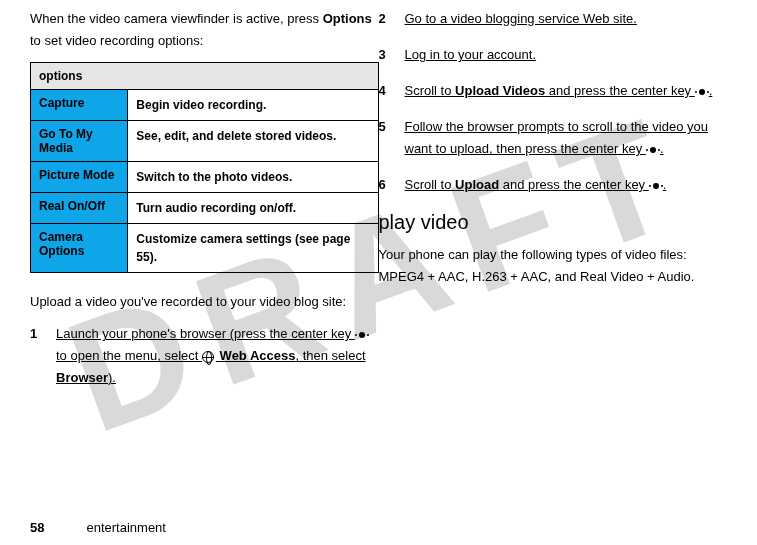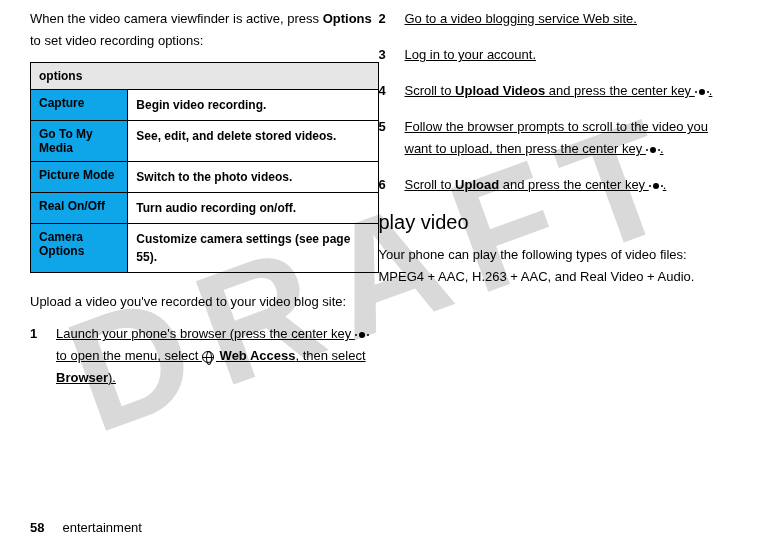--- a/index.html
+++ b/index.html
@@ -116,21 +116,21 @@
       width: 12px; height: 0;
       border-top: 1px solid #000;
     }
     .footer {
       position: absolute;
       bottom: 10px;
       left: 30px;
       font-size: 13px;
       z-index: 1;
     }
-    .footer .pgnum { font-weight: bold; margin-right: 18px; }
+    .footer .pgnum { font-weight: bold; margin-right: 42px; }
   </style>
 </head>
 <body>
 
 <div class="watermark">DRAFT</div>
 
 <div class="page">
 
   <div class="col">
     <p class="body-text">

